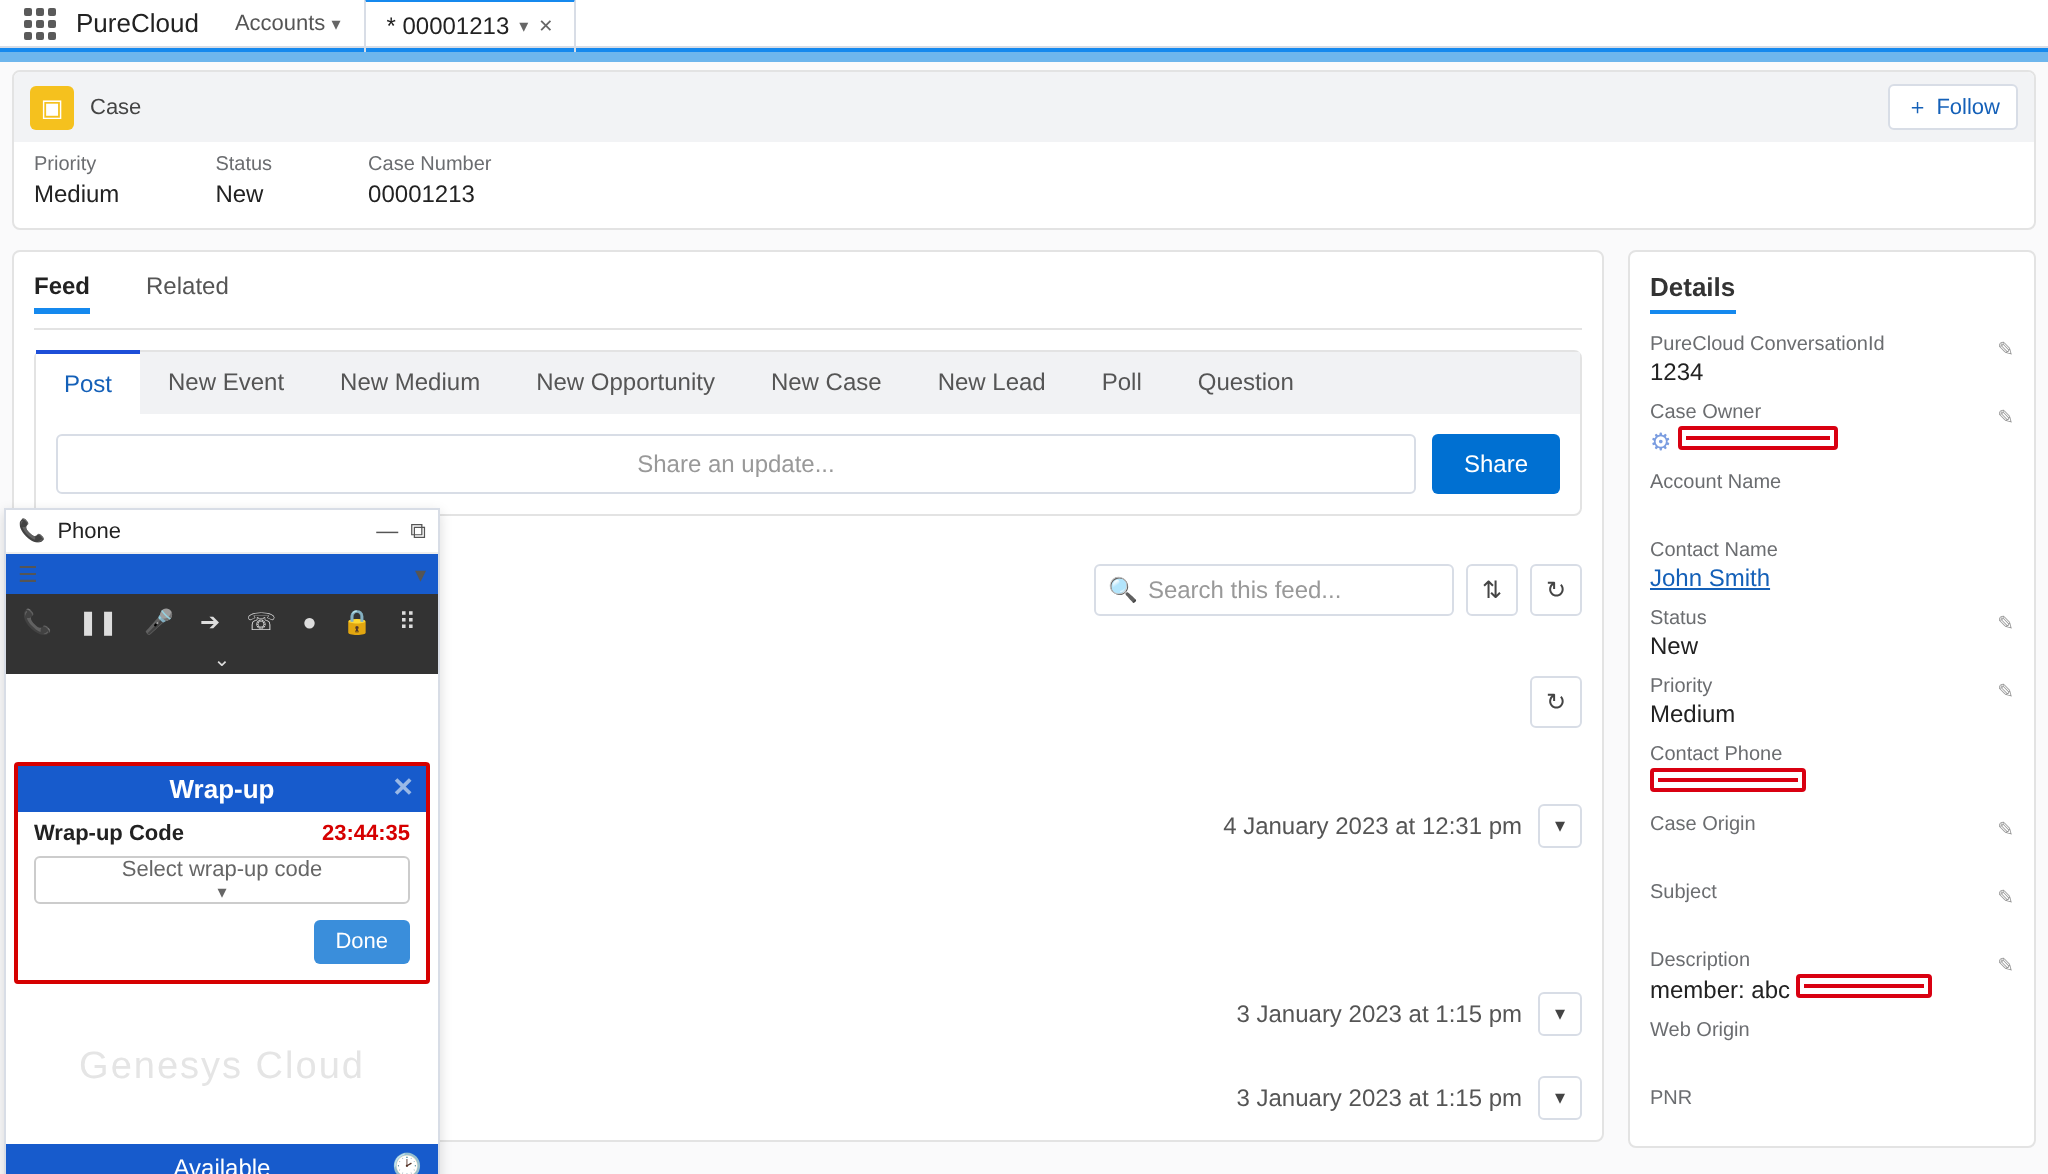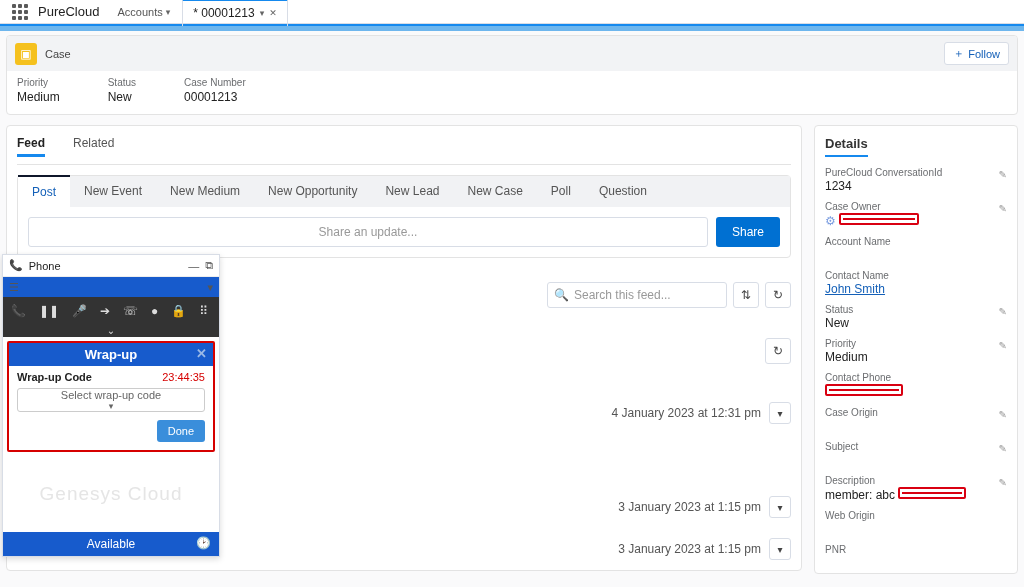--- a/index.html
+++ b/index.html
@@ -35,21 +35,21 @@
   .right { width:204px; }
 
   .leftcard { background:#fff; border:1px solid #e3e3e3; border-radius:4px; padding:10px; min-height:440px; position:relative;}
   .tabs1 { display:flex; gap:28px; border-bottom:1px solid #e3e3e3; padding-bottom:14px;}
   .tabs1 span { font-size:12px; color:#555;}
   .tabs1 .active { color:#222; font-weight:600; border-bottom:3px solid #1589ee; padding-bottom:4px; margin-bottom:-7px;}
 
   .compose-outer{margin-top:10px;border:1px solid #e3e3e3;border-radius:4px;}
   .tabs2 { display:flex; background:#f1f2f4;}
   .tabs2 span { padding:8px 14px; font-size:12px; color:#555; }
-  .tabs2 .active { background:#fff; color:#1460b8; border-top:2px solid #0f172a; margin-top:-1px;}
+  .tabs2 .active { background:#fff; color:#1460b8; border-top:2px solid #1d4ed8; margin-top:-1px;}
   .compose-row{display:flex;gap:8px;padding:10px;}
   .compose-input{flex:1;height:30px;border:1px solid #d8dde6;border-radius:3px;text-align:center;color:#999;font-size:12px;display:flex;align-items:center;justify-content:center;}
   .share-btn{background:#0070d2;color:#fff;border:none;border-radius:3px;padding:0 16px;font-size:12px;}
 
   .feed-tools{display:flex;gap:6px;justify-content:flex-end;margin-top:24px;}
   .search-feed{border:1px solid #d8dde6;border-radius:3px;height:26px;width:180px;display:flex;align-items:center;padding:0 6px;color:#999;gap:5px;}
   .pillbtn{width:26px;height:26px;border:1px solid #d8dde6;border-radius:3px;display:flex;align-items:center;justify-content:center;color:#444;}
 
   .feed-item{display:flex;justify-content:flex-end;align-items:center;gap:8px;margin-top:38px;color:#555;font-size:12px;}
   .feed-item .pillbtn{width:22px;height:22px;font-size:10px;}
@@ -67,26 +67,26 @@
 
   
   .phone-panel{position:absolute;left:2px;top:254px;width:218px;background:#fff;border:1px solid #d8dde6;box-shadow:0 2px 6px rgba(0,0,0,.15);}
   .pp-head{height:22px;display:flex;align-items:center;padding:0 6px;gap:6px;background:#fff;border-bottom:1px solid #eee;}
   .pp-head .title{font-size:11px;color:#222;}
   .pp-head .sp{flex:1;}
   .ico{font-size:11px;color:#555;}
   .pp-bar{height:20px;background:#175bcc;display:flex;justify-content:space-between;align-items:center;padding:0 6px;color:#fff;}
   .pp-tools{height:28px;background:#333;display:flex;align-items:center;gap:13px;padding:0 8px;color:#ddd;}
   .pp-chev{height:12px;background:#333;color:#ddd;text-align:center;font-size:10px;line-height:12px;}
-  .pp-body{padding:4px;}
+  .pp-body{padding:4px;margin-top:40px;}
   .wrap-frame{border:2px solid #d60000;border-radius:2px;padding:0;}
   .wrap-title{background:#175bcc;color:#fff;font-size:13px;font-weight:600;text-align:center;padding:4px 0;position:relative;}
   .wrap-close{position:absolute;right:6px;top:3px;color:#9ab9e6;font-size:13px;}
   .wrap-row{display:flex;justify-content:space-between;align-items:center;padding:5px 8px;font-size:11px;}
-  .wrap-timer{color:#d60000;font-weight:400;}
+  .wrap-timer{color:#d60000;font-weight:700;}
   .wrap-select{margin:0 8px;border:1px solid #ccc;border-radius:3px;height:24px;display:flex;align-items:center;justify-content:space-between;padding:0 6px;font-size:11px;color:#666;flex-direction:column;}
   .wrap-foot{display:flex;justify-content:flex-end;padding:8px;}
   .done-btn{background:#3a8edb;color:#fff;border:none;border-radius:3px;padding:5px 11px;font-size:11px;}
   .pp-fade{height:76px;display:flex;align-items:center;justify-content:center;color:#e5e5e5;font-size:19px;font-weight:300;letter-spacing:1px;}
   .pp-status{height:24px;background:#175bcc;color:#fff;display:flex;align-items:center;justify-content:center;font-size:12px;position:relative;}
   .pp-clock{position:absolute;right:8px;top:4px;color:#cfe0f7;}
 </style>
 </head>
 <body>
 
@@ -150,22 +150,22 @@
         <div class="tabs1">
           <span class="active">Feed</span>
           <span>Related</span>
         </div>
         <div class="compose-outer">
           <div class="tabs2">
             <span class="active">Post</span>
             <span>New Event</span>
             <span>New Medium</span>
             <span>New Opportunity</span>
+            <span>New Case</span>
             <span>New Lead</span>
-            <span>New Case</span>
             <span>Poll</span>
             <span>Question</span>
           </div>
           <div class="compose-row">
             <div class="compose-input">Share an update...</div>
             <button class="share-btn">Share</button>
           </div>
         </div>
 
         <div class="feed-tools">

